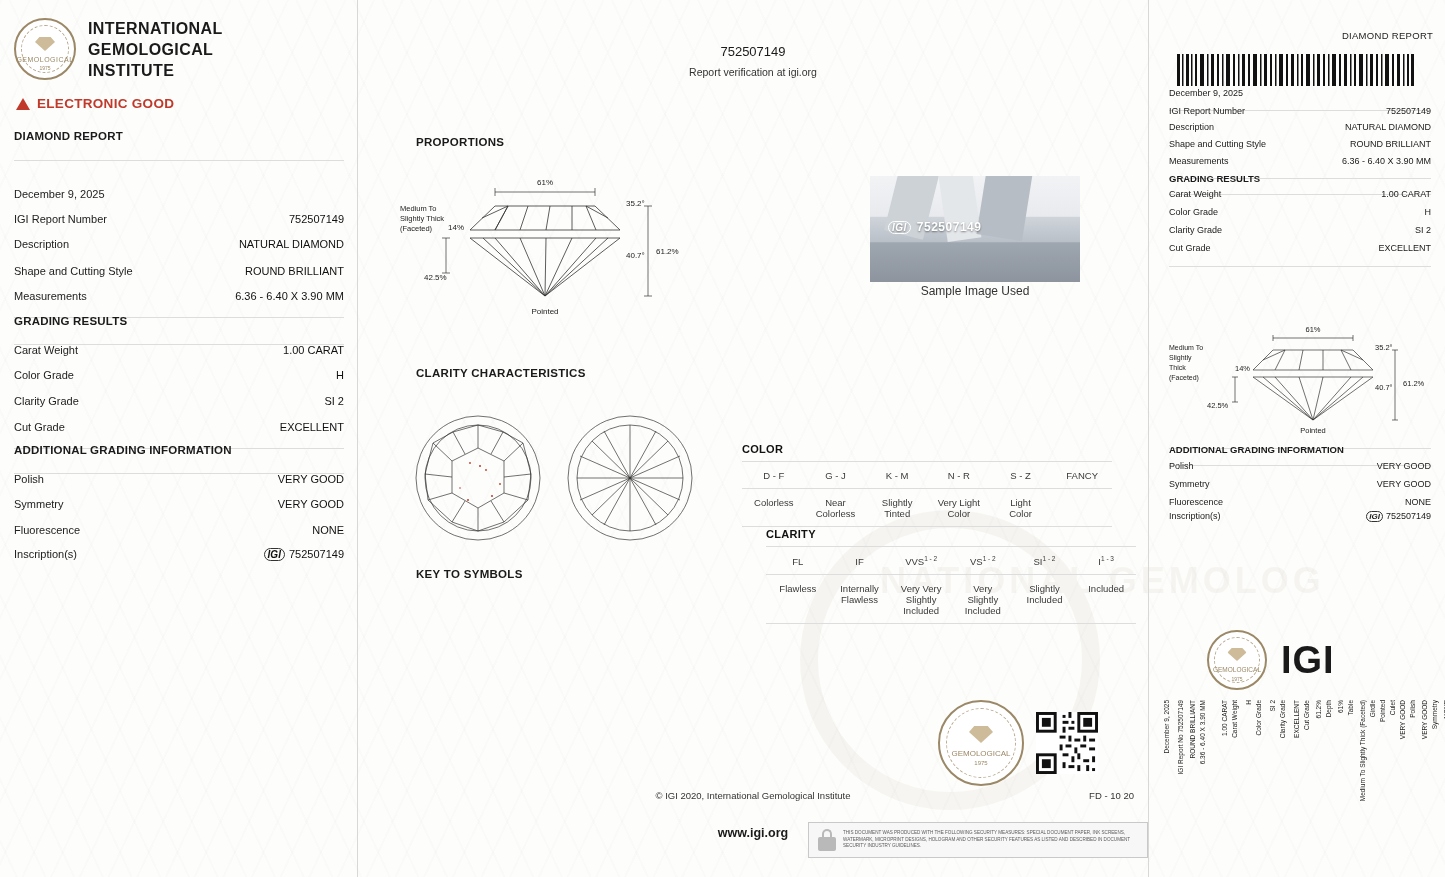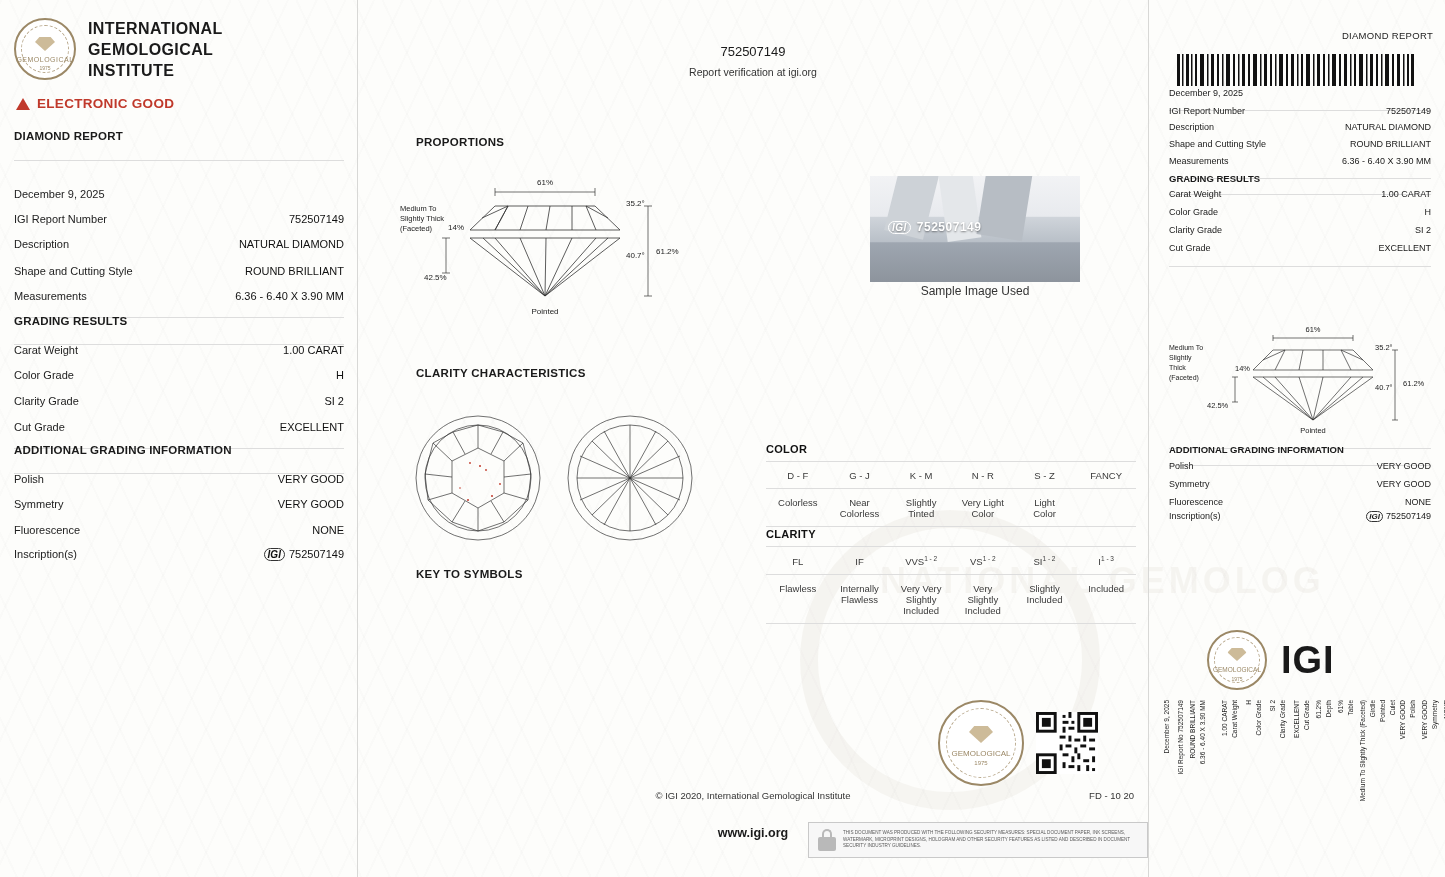--- a/index.html
+++ b/index.html
@@ -369,21 +369,21 @@
         <line x1="222" y1="70" x2="248" y2="117"></line>
         <line x1="222" y1="70" x2="172" y2="48"></line>
         <line x1="222" y1="70" x2="272" y2="48"></line>
         <line x1="222" y1="70" x2="172" y2="92"></line>
         <line x1="222" y1="70" x2="272" y2="92"></line>
       </g>
     </svg>
 
     <div class="blk-title" style="left:58px; top:568px;">KEY TO SYMBOLS</div>
 
-    <div class="tbl" style="left:408px; top:443px; width:370px;">
+    <div class="tbl" style="left:384px; top:443px; width:370px;">
       <div class="hd">COLOR</div>
       <div class="tbl-line" style="margin-top:6px;"></div>
       <div class="grid6 r1">
         <div>D - F</div>
         <div>G - J</div>
         <div>K - M</div>
         <div>N - R</div>
         <div>S - Z</div>
         <div>FANCY</div>
       </div>

